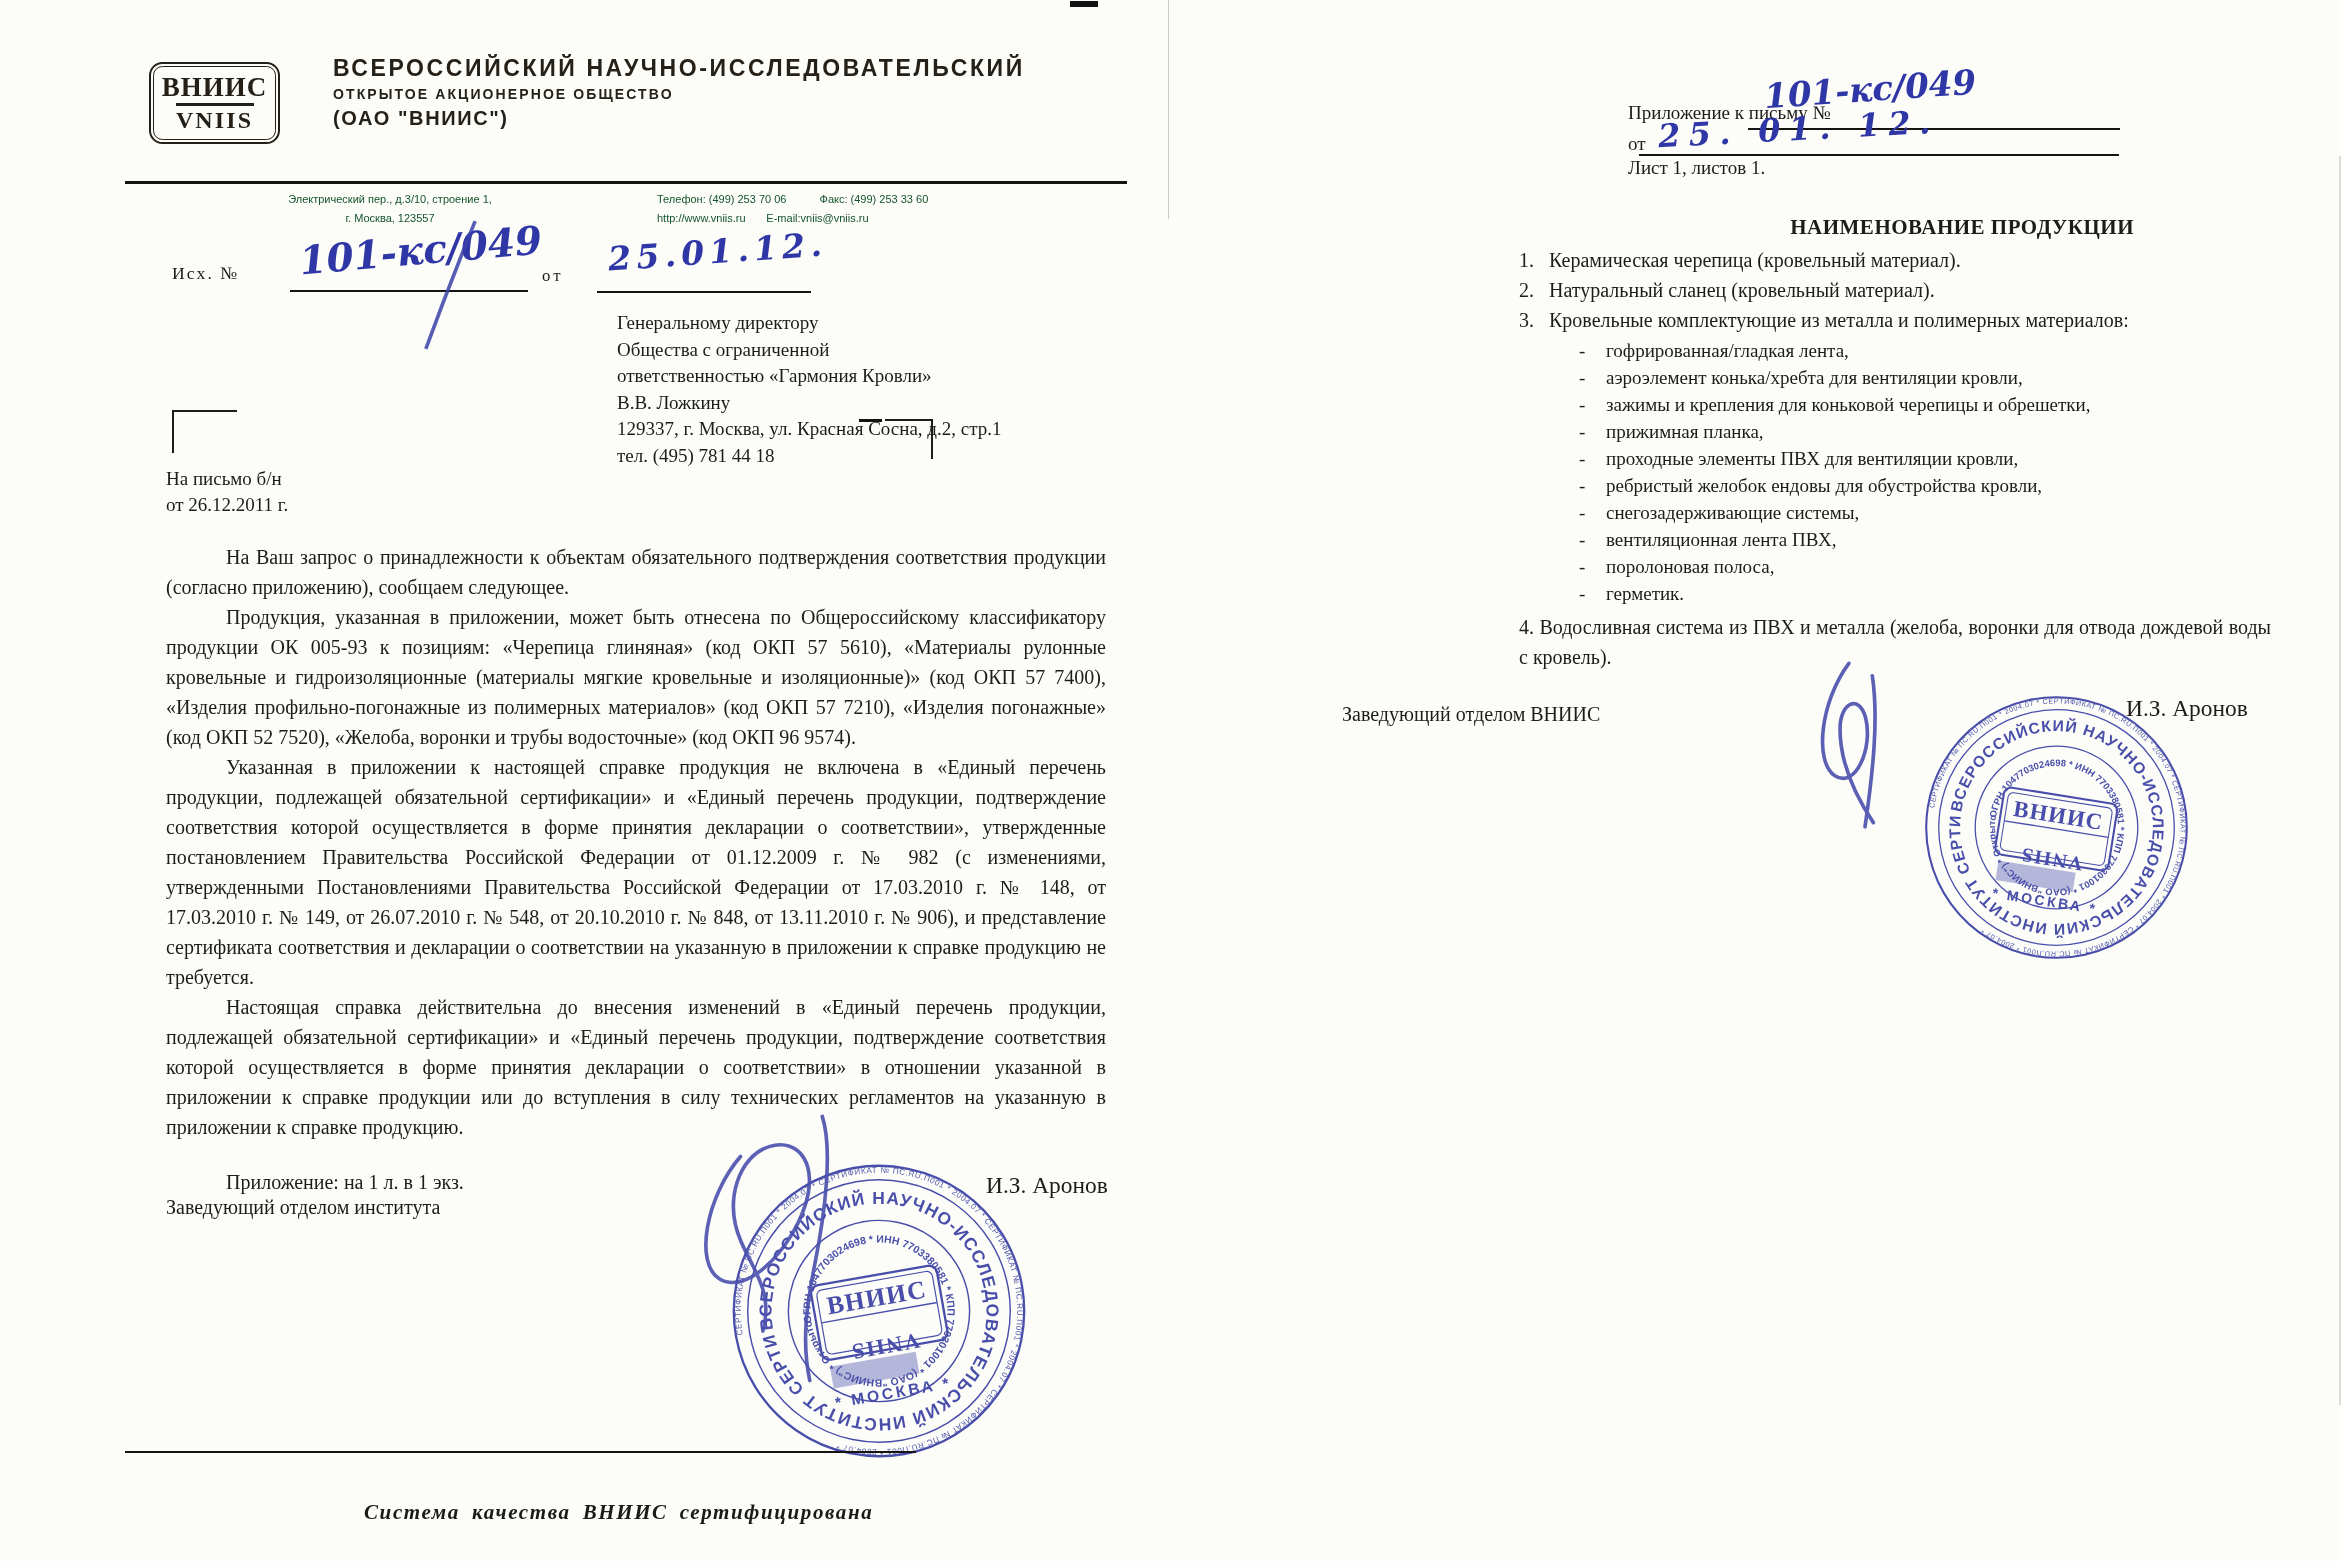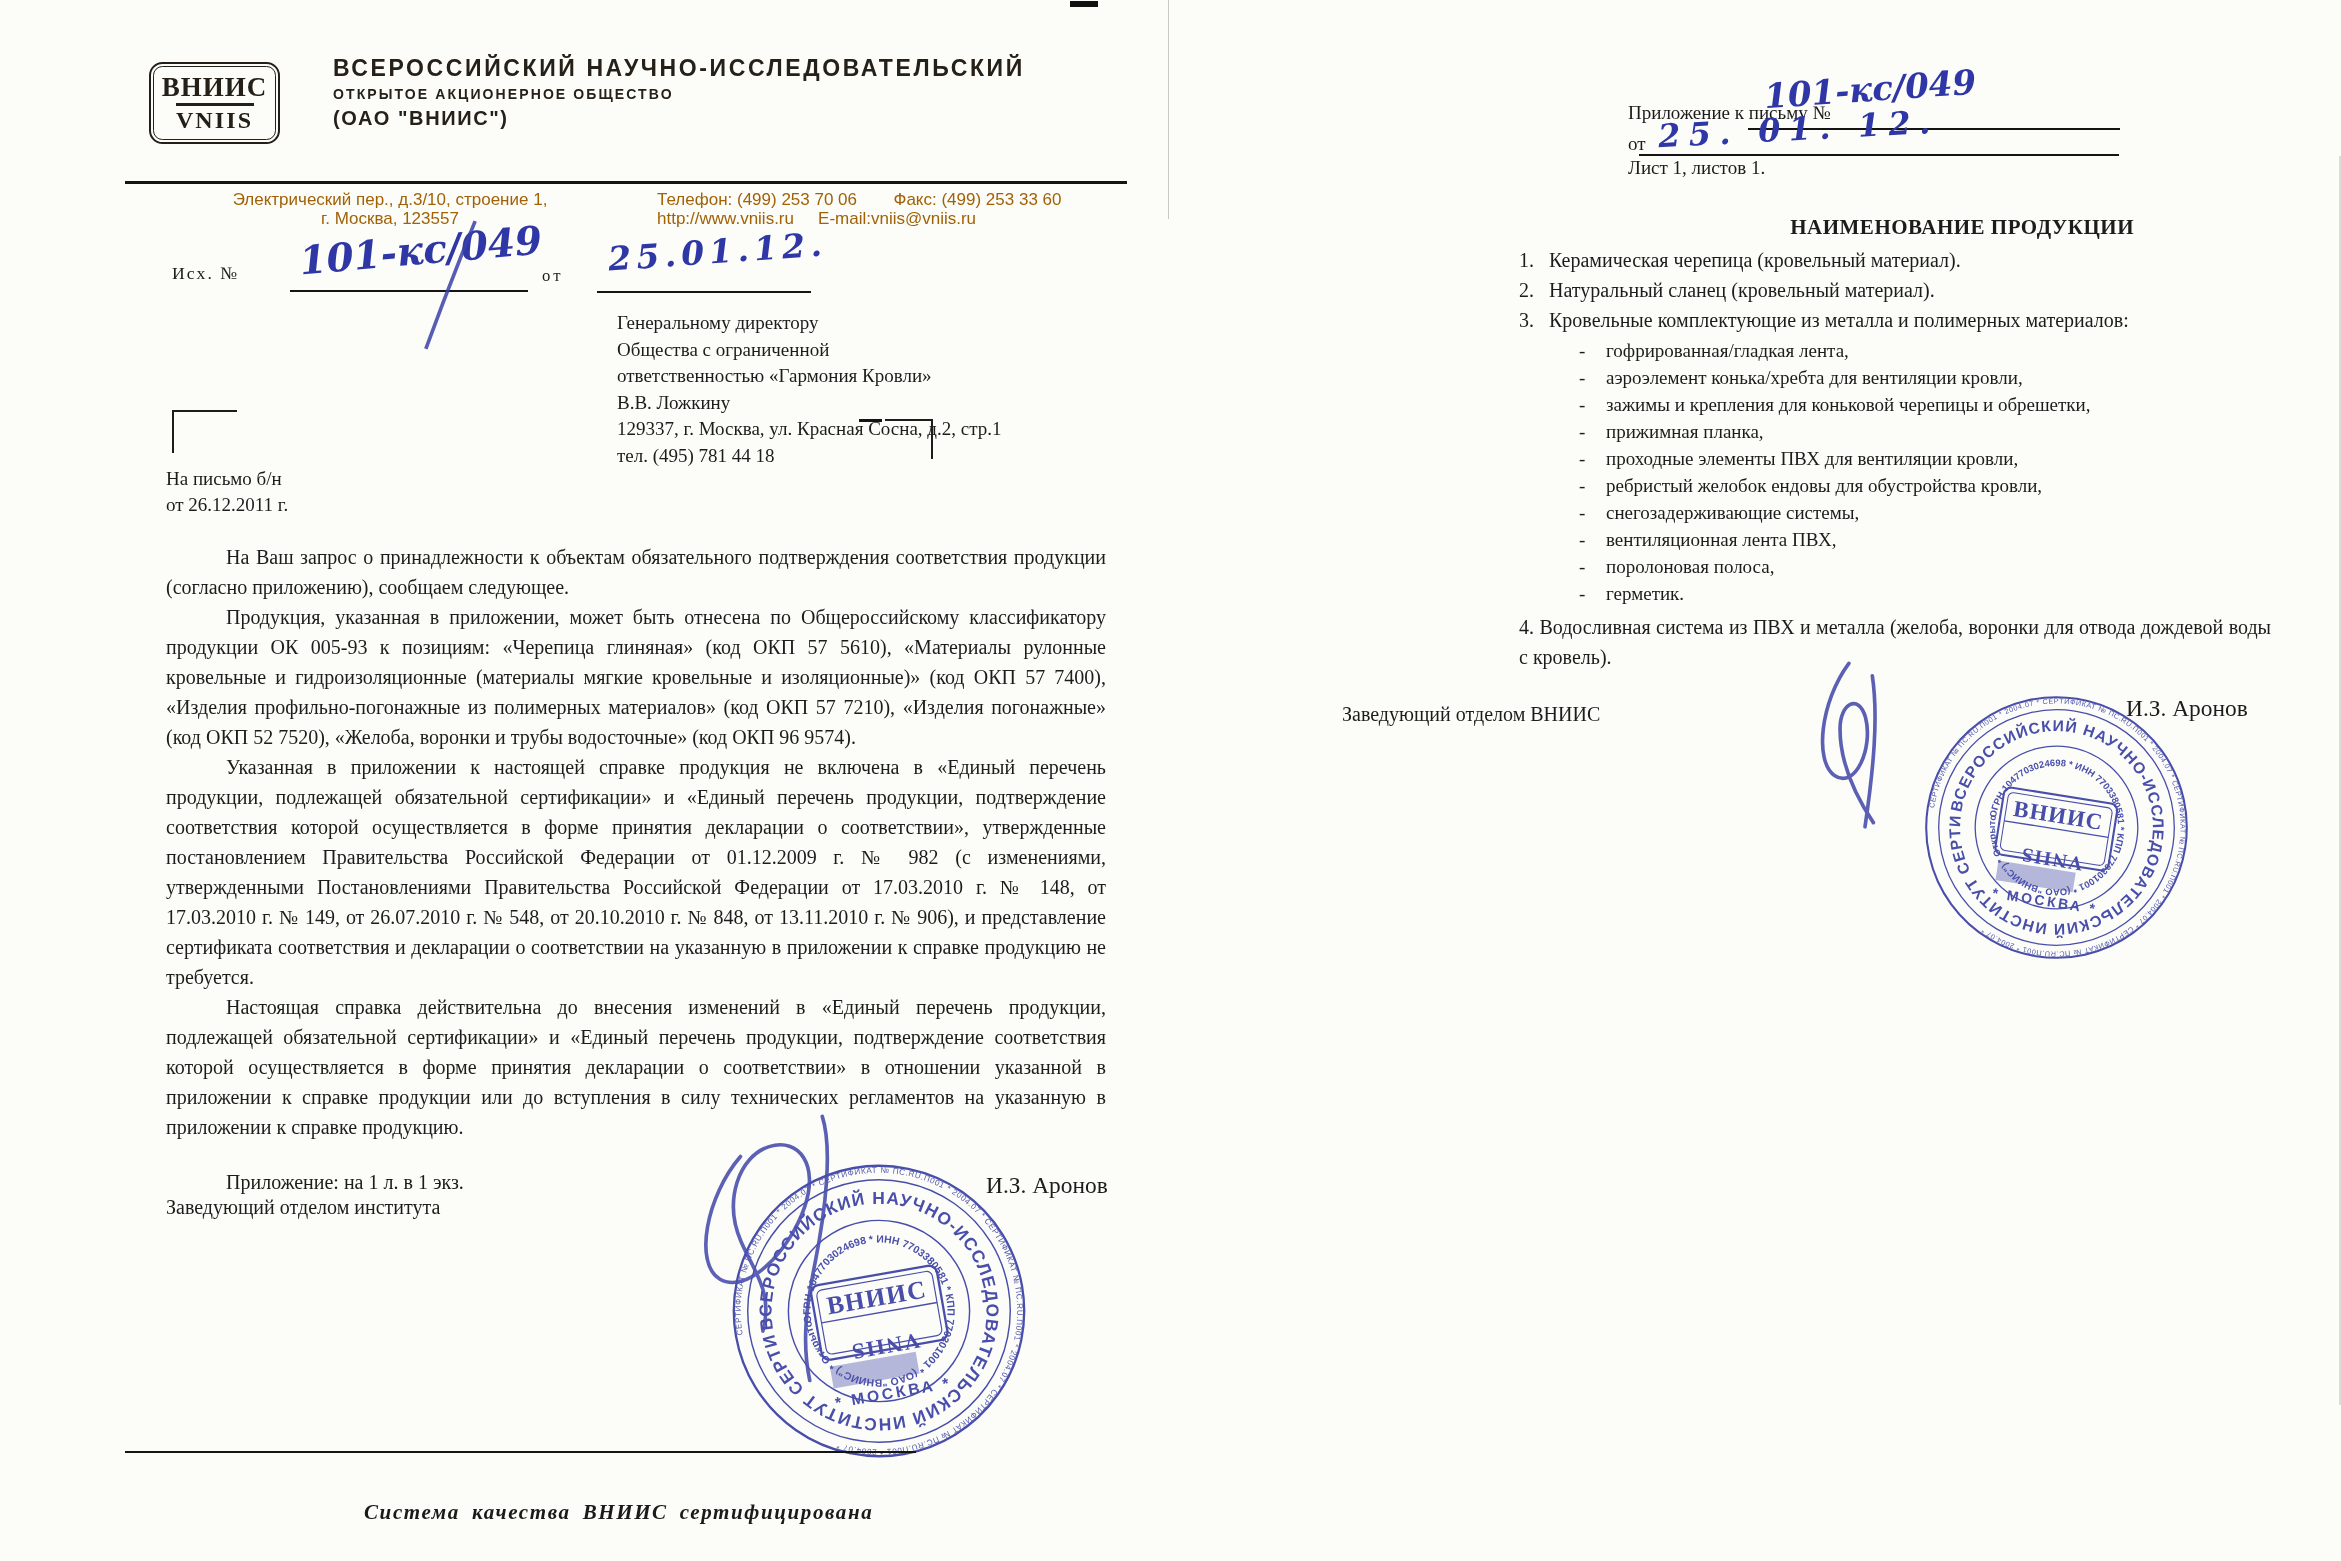--- a/index.html
+++ b/index.html
@@ -28,21 +28,21 @@
     display:flex; flex-direction:column; align-items:center; justify-content:center;
   }
   .logo-ru { font-size:27px; font-weight:bold; letter-spacing:1px; color:#242018; line-height:29px;}
   .logo-divider { width:78px; height:2.1px; background:#242018; margin:1.6px 0 2.6px 0; }
   .logo-en { font-size:24px; font-weight:bold; letter-spacing:2.1px; color:#242018; line-height:25px;}
   
   .head-wrap { left:333px; top:55px; width:692px; text-align:left; color:#262118; }
   .head-l1,.head-l2 { font-family:"Liberation Sans",sans-serif; font-weight:bold; font-size:23px; letter-spacing:2.6px; line-height:27px; white-space:nowrap;}
   .head-l3 { font-family:"Liberation Sans",sans-serif; font-weight:bold; font-size:14px; letter-spacing:2.1px; line-height:21px; margin-top:2.1px;}
   .head-l4 { font-family:"Liberation Sans",sans-serif; font-weight:bold; font-size:20px; letter-spacing:1.6px; line-height:24px; margin-top:1px;}
-  .addr { font-size:17px; line-height:19px; color:#a16207; }
+  .addr { font-size:11px; line-height:19px; color:#14532d; }
   .body-text { font-size:20px; line-height:30px; text-align:justify; }
   .body-text p { text-indent:60px; }
   .corner-tl { border-top:2.6px solid #1d1c1a; border-left:2.6px solid #1d1c1a; }
   .corner-tr { border-top:2.6px solid #1d1c1a; border-right:2.6px solid #1d1c1a; }
   .list-num { display:inline-block; width:30px; }
   .sub-row { padding-left:87px; position:relative; }
   .sub-dash { position:absolute; left:60px; top:0; }
   .stamp-svg { opacity:.92; }
   .caption {
     font-size:21px; font-weight:bold; font-style:italic;

